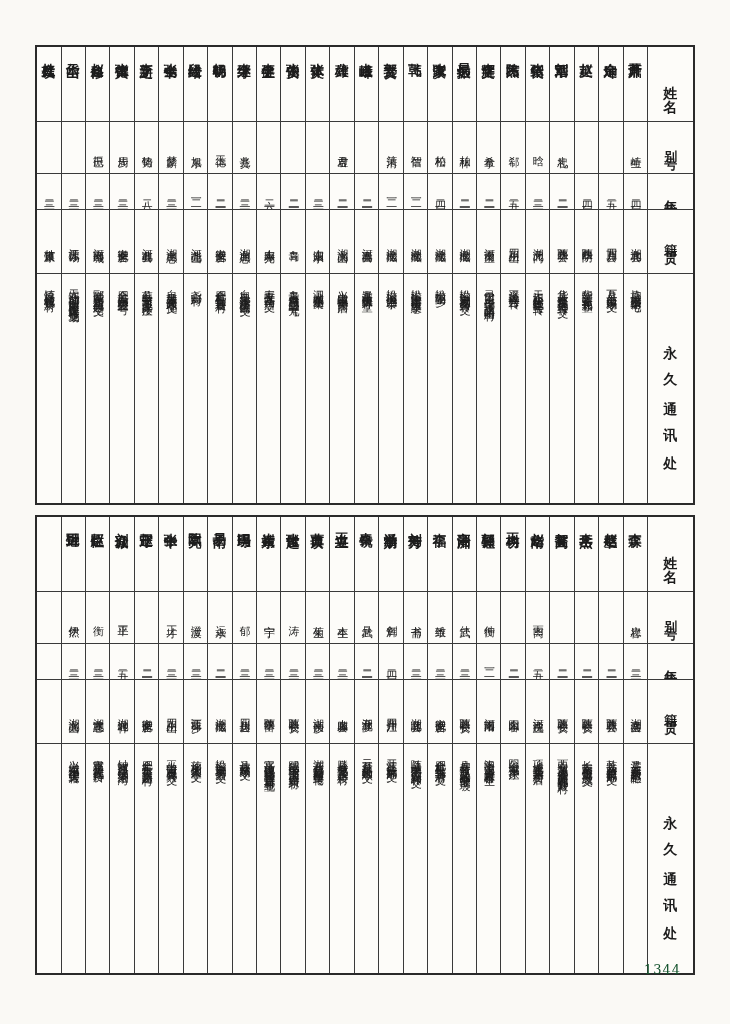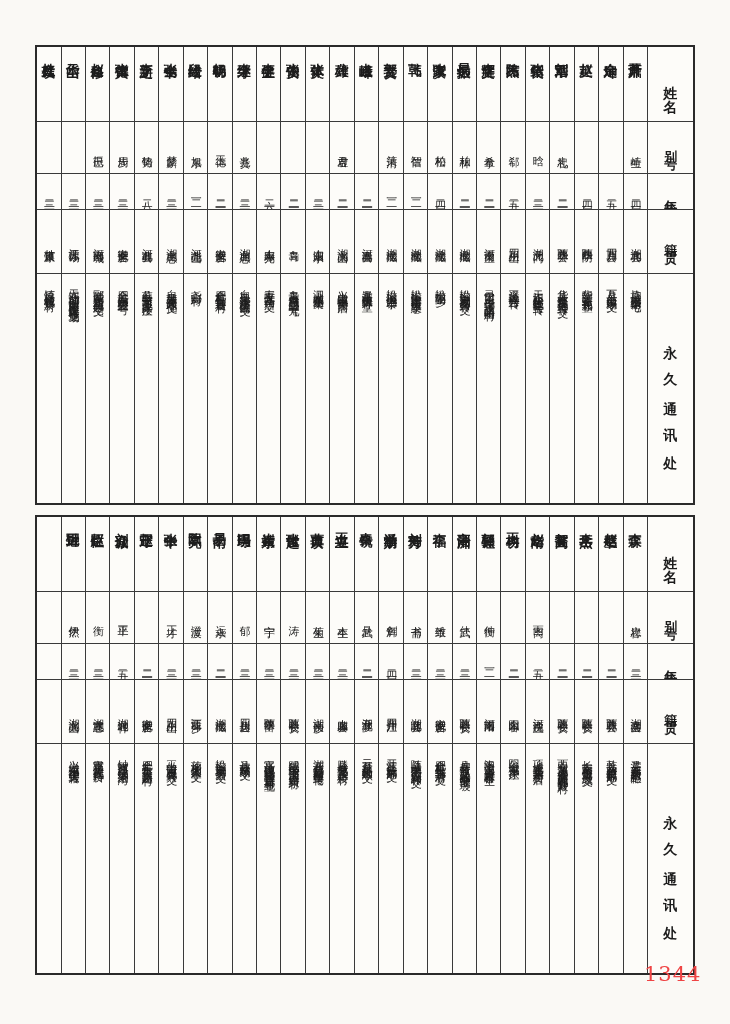--- a/index.html
+++ b/index.html
@@ -52,21 +52,21 @@
   .header-col .cell{align-items:center;}
   .header-col .vtext{font-weight:700;padding-top:0;}
   .header-col .cell-name .vtext{font-size:14px;letter-spacing:14px;padding-top:10px;}
   .header-col .cell-alias .vtext{font-size:13px;letter-spacing:8px;}
   .header-col .cell-age .vtext{font-size:13px;letter-spacing:2px;}
   .header-col .cell-origin .vtext{font-size:13px;letter-spacing:8px;}
   .header-col .cell-address .vtext{font-size:14px;letter-spacing:28px;padding-top:28px;}
   #page-number{
     position:absolute;left:644px;top:962px;
     font-family:"DejaVu Serif","Liberation Serif",serif;
-    font-size:21px;color:#ef4444;letter-spacing:1px;
+    font-size:13px;color:#14532d;letter-spacing:1px;
   }
 </style>
 </head>
 <body>
 
 <div class="table" id="table-top">
   <div class="col header-col">
     <div class="cell cell-name">
         <span class="vtext">姓名</span>
       </div>

